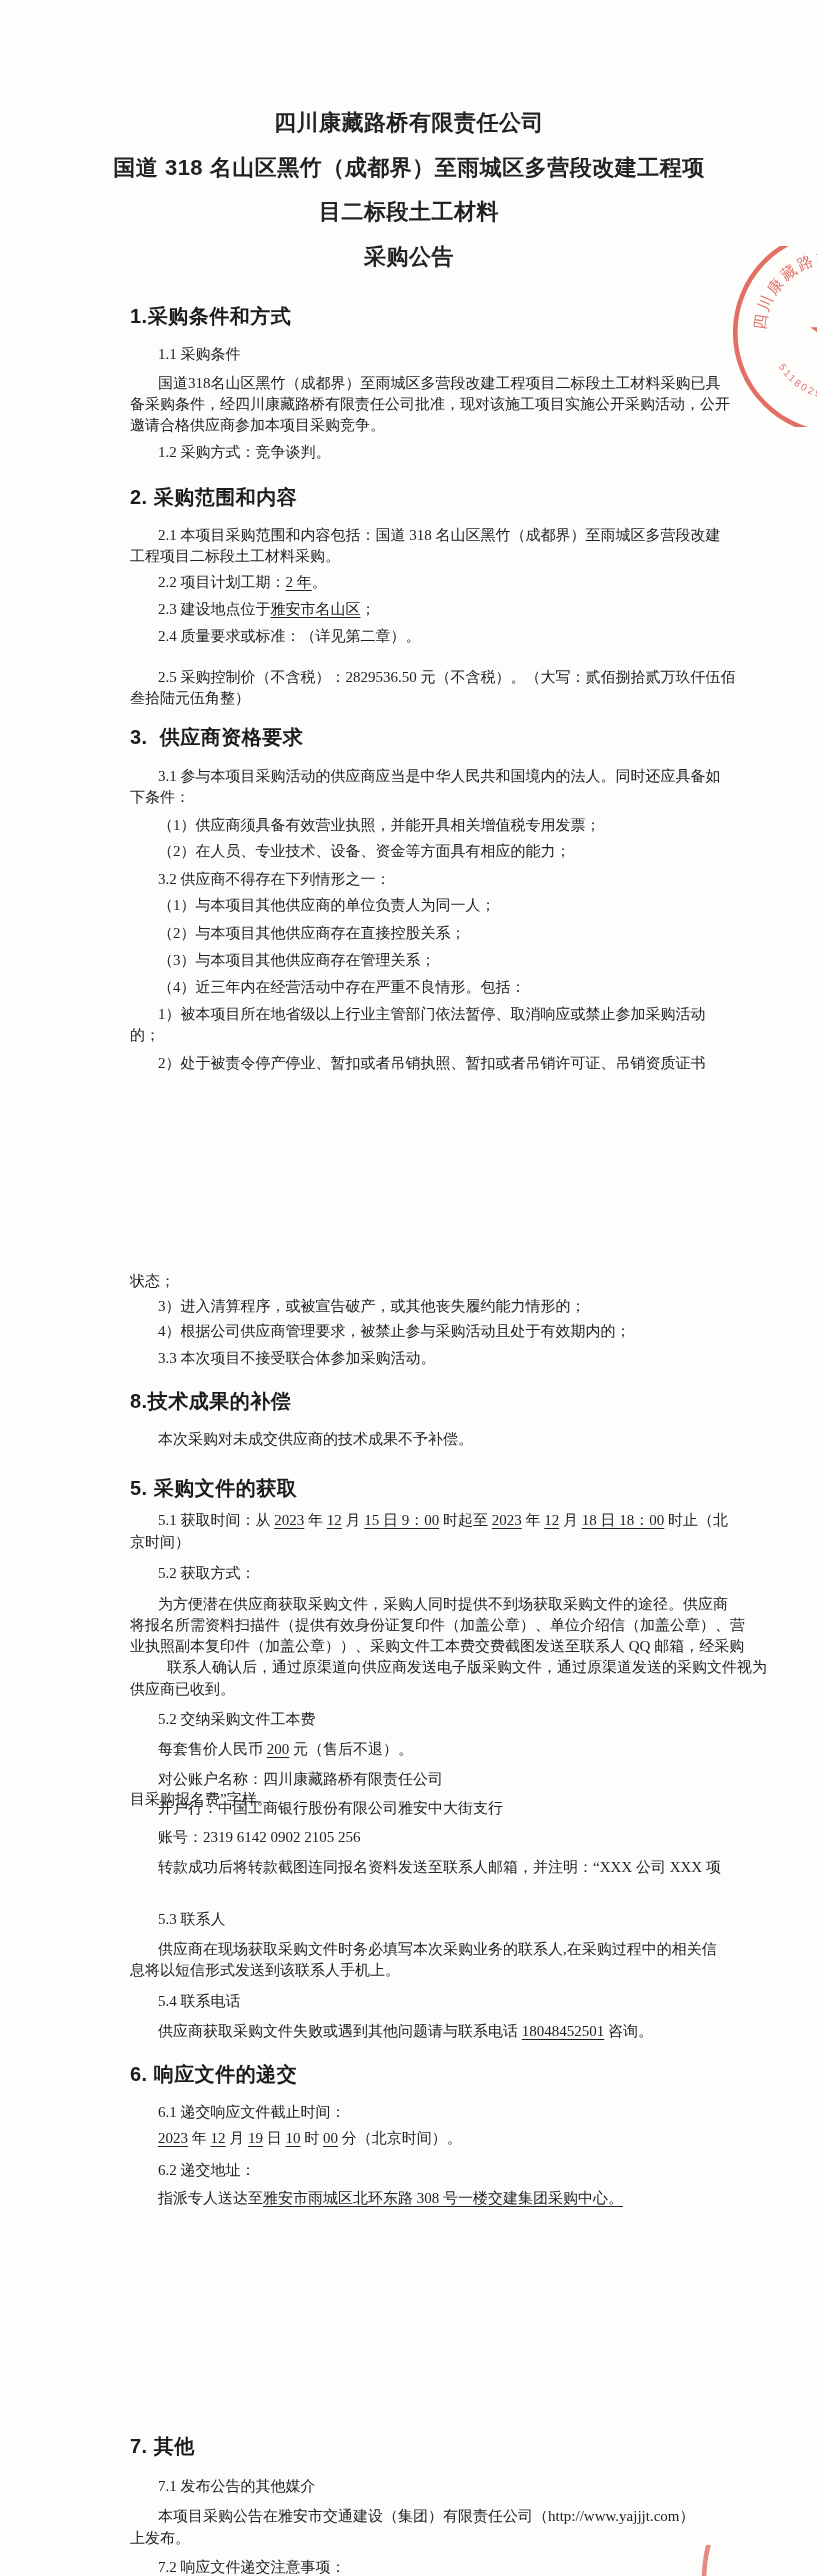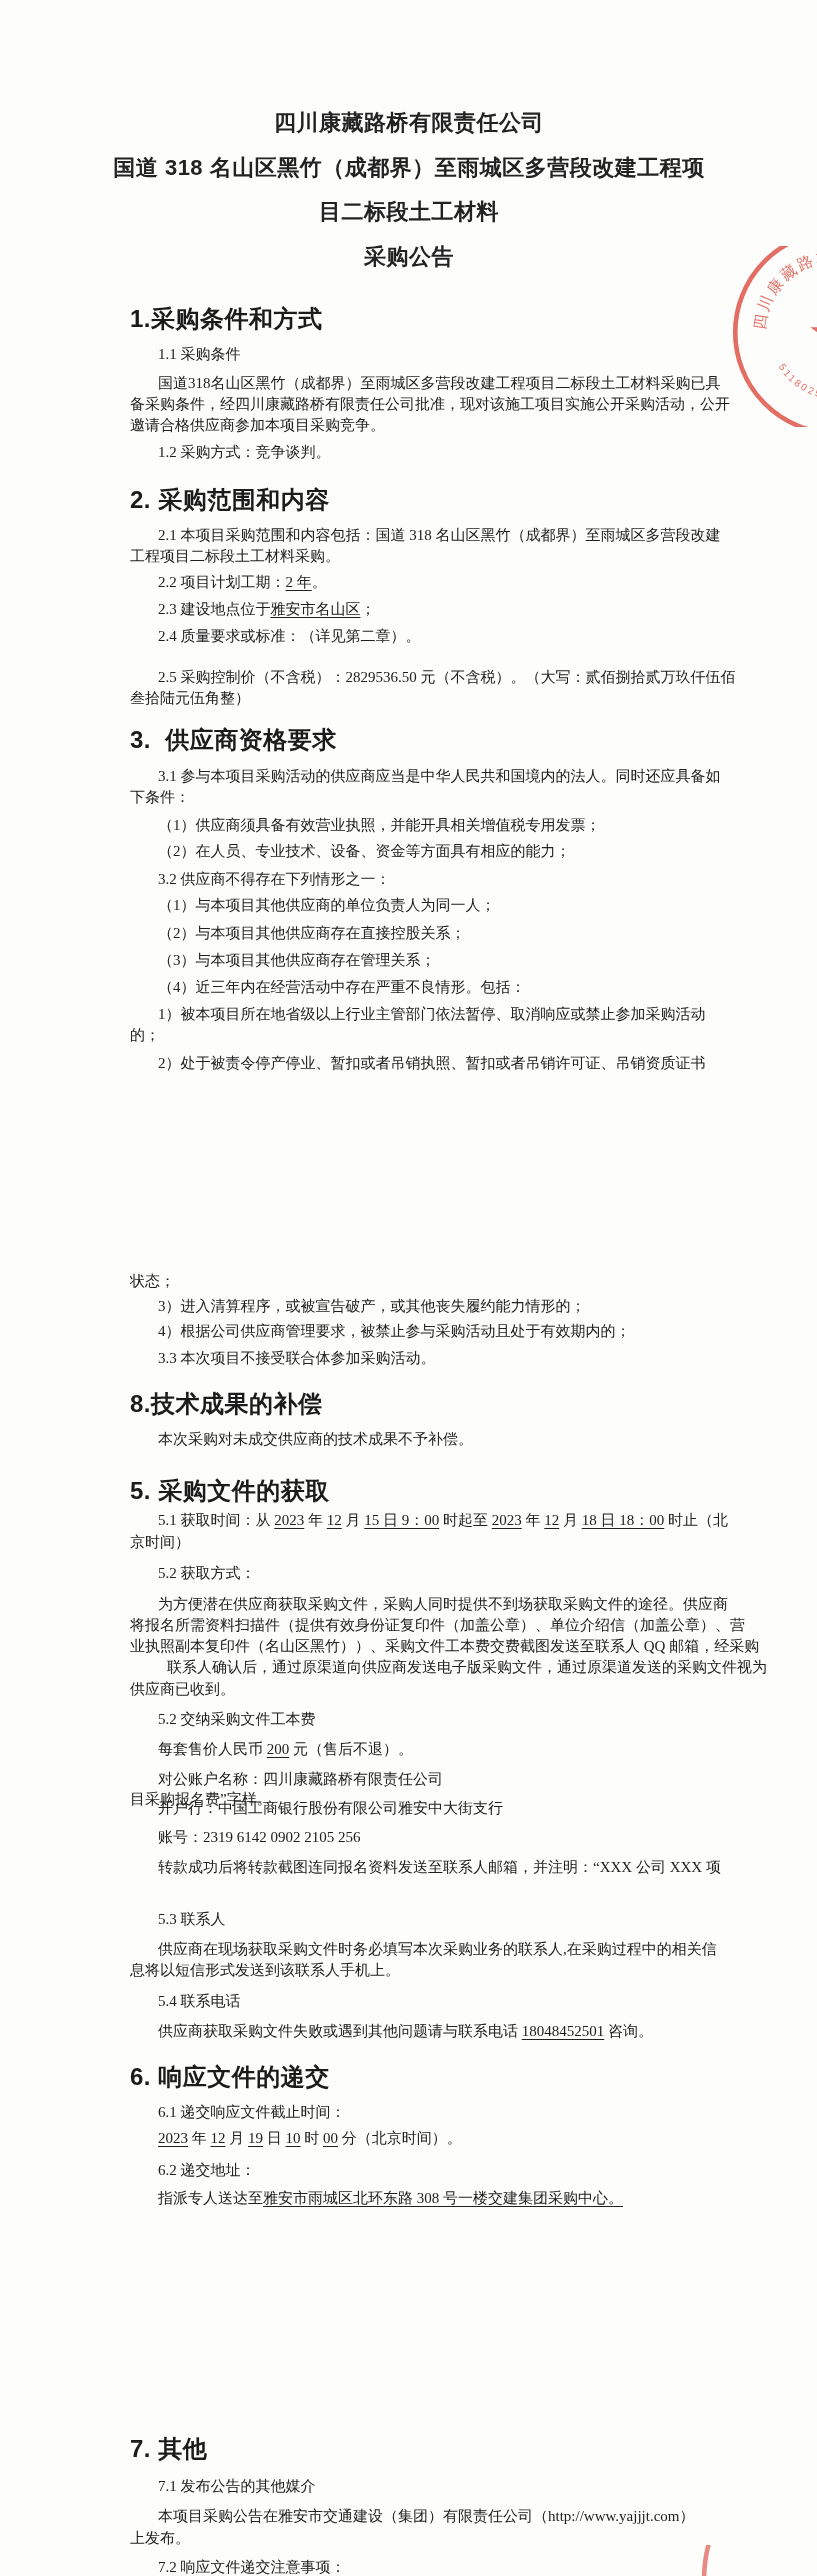--- a/index.html
+++ b/index.html
@@ -18,21 +18,21 @@
     color:#222;white-space:pre;
   }
   .line{
     position:absolute;left:158px;
     font-size:15px;line-height:1.3;white-space:pre;color:#202020;
     z-index:3;
   }
   .line.heading{
     left:130px;
     font-family:"Liberation Sans","DejaVu Sans",sans-serif;
-    font-weight:700;font-size:24px;color:#1b1b1b;letter-spacing:0.5px;
+    font-weight:700;font-size:20px;color:#1b1b1b;letter-spacing:0.5px;
   }
   .u{
     text-decoration:underline;
     text-decoration-thickness:1px;
     text-underline-offset:3.1px;
   }
   .seal{position:absolute;z-index:1;pointer-events:none;}
   .seal text{font-family:"Liberation Sans","DejaVu Sans",sans-serif;}
 </style>
 </head>
@@ -108,21 +108,21 @@
       <div class="line" style="top: 1322px;"><span>4）根据公司供应商管理要求，被禁止参与采购活动且处于有效期内的；</span></div>
       <div class="line" style="top: 1349px;"><span>3.3 本次项目不接受联合体参加采购活动。</span></div>
       <div class="line heading" style="top: 1388px;"><span>8.技术成果的补偿</span></div>
       <div class="line" style="top: 1430px;"><span>本次采购对未成交供应商的技术成果不予补偿。</span></div>
       <div class="line heading" style="top: 1475px;"><span>5. 采购文件的获取</span></div>
       <div class="line" style="top: 1511px;"><span>5.1 获取时间：从 </span><span class="u">2023</span><span> 年 </span><span class="u">12</span><span> 月 </span><span class="u">15 日 9：00</span><span> 时起至 </span><span class="u">2023</span><span> 年 </span><span class="u">12</span><span> 月 </span><span class="u">18 日 18：00</span><span> 时止（北</span></div>
       <div class="line" style="top: 1533px; left: 130px;"><span>京时间）</span></div>
       <div class="line" style="top: 1564px;"><span>5.2 获取方式：</span></div>
       <div class="line" style="top: 1595px;"><span>为方便潜在供应商获取采购文件，采购人同时提供不到场获取采购文件的途径。供应商</span></div>
       <div class="line" style="top: 1616px; left: 130px;"><span>将报名所需资料扫描件（提供有效身份证复印件（加盖公章）、单位介绍信（加盖公章）、营</span></div>
-      <div class="line" style="top: 1637px; left: 130px;"><span>业执照副本复印件（名山区黑竹））、采购文件工本费交费截图发送至联系人 QQ 邮箱，经采购</span></div>
+      <div class="line" style="top: 1637px; left: 130px;"><span>业执照副本复印件（加盖公章））、采购文件工本费交费截图发送至联系人 QQ 邮箱，经采购</span></div>
       <div class="line" style="top: 1658px; left: 130px; margin-left: 37px;"><span>联系人确认后，通过原渠道向供应商发送电子版采购文件，通过原渠道发送的采购文件视为</span></div>
       <div class="line" style="top: 1680px; left: 130px;"><span>供应商已收到。</span></div>
       <div class="line" style="top: 1710px;"><span>5.2 交纳采购文件工本费</span></div>
       <div class="line" style="top: 1740px;"><span>每套售价人民币 </span><span class="u">200</span><span> 元（售后不退）。</span></div>
       <div class="line" style="top: 1770px; text-align: right;"><span>对公账户名称：四川康藏路桥有限责任公司</span></div>
       <div class="line" style="top: 1799px;"><span>开户行：中国工商银行股份有限公司雅安中大街支行</span></div>
       <div class="line" style="top: 1828px;"><span>账号：2319 6142 0902 2105 256</span></div>
       <div class="line" style="top: 1858px;"><span>转款成功后将转款截图连同报名资料发送至联系人邮箱，并注明：“XXX 公司 XXX 项</span></div>
       <div class="line" style="top: 1790px; left: 130px;"><span>目采购报名费”字样。</span></div>
       <div class="line" style="top: 1910px;"><span>5.3 联系人</span></div>

